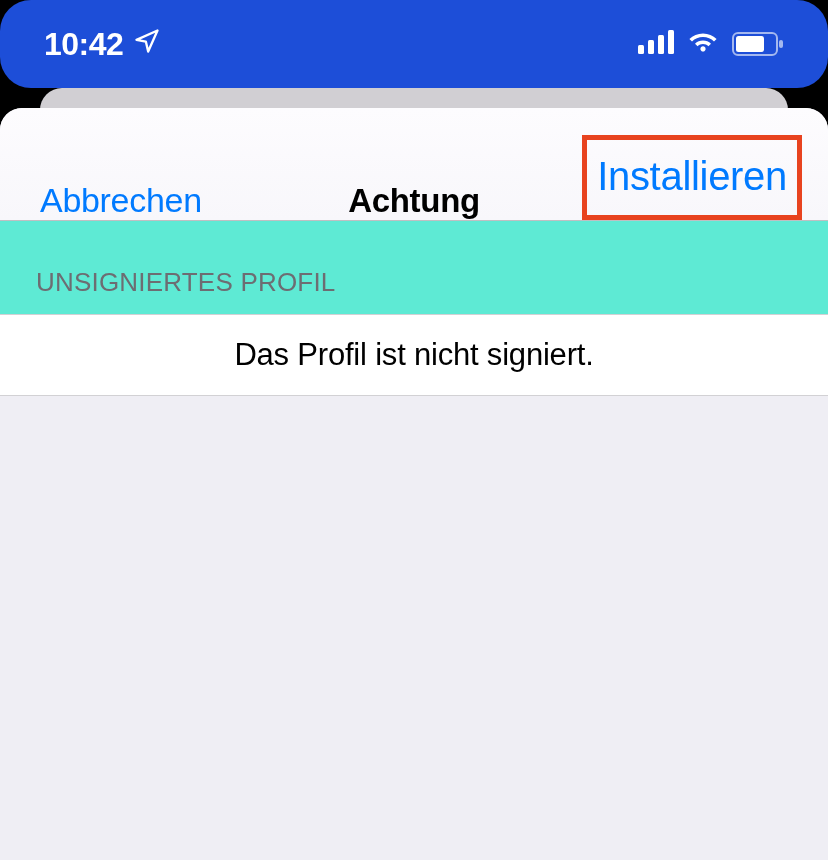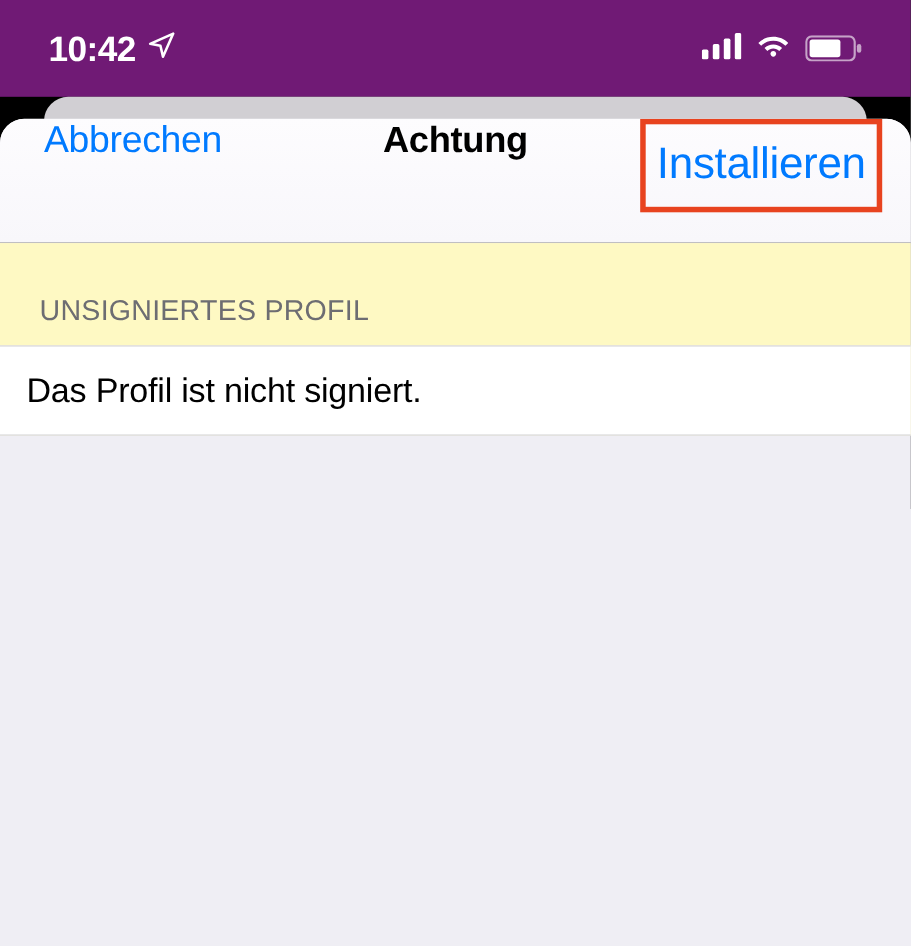--- a/index.html
+++ b/index.html
@@ -13,26 +13,27 @@
     body {
       width: 828px;
       height: 860px;
       background: #000;
       overflow: hidden;
     }
 
     .status-bar {
       height: 88px;
       width: 100%;
-      background: #701a75;
+      background: #1d4ed8;
       color: #fff;
       display: flex;
       align-items: center;
       justify-content: space-between;
       padding: 0 44px 0 44px;
+      border-radius: 31px;
     }
 
     .status-left {
       display: flex;
       align-items: center;
       gap: 10px;
       font-size: 32px;
       font-weight: 600;
       letter-spacing: -0.5px;
     }
@@ -91,21 +92,21 @@
       border-radius: 22px 22px 0 0;
       overflow: hidden;
     }
 
     .nav-bar {
       height: 113px;
       width: 100%;
       background: linear-gradient(to bottom, #fdfcfe 0%, #f8f7fb 100%);
       border-bottom: 1px solid #c0bfc2;
       display: flex;
-      align-items: flex-start;
+      align-items: flex-end;
       justify-content: space-between;
       padding: 0 36px 0 40px;
     }
 
     .nav-left {
       color: #007aff;
       font-size: 34px;
       font-weight: 400;
       letter-spacing: -0.3px;
     }
@@ -127,39 +128,40 @@
     }
 
     .nav-right {
       color: #007aff;
       font-size: 40px;
       font-weight: 400;
       letter-spacing: -0.3px;
     }
 
     .content {
-      background: #fef9c3;
+      background: #5eead4;
     }
 
     .section-header {
       color: #6d6d72;
       font-size: 26px;
       font-weight: 400;
       letter-spacing: 0.2px;
       padding: 46px 36px 16px 36px;
     }
 
     .list-row {
       background: #fff;
       border-top: 1px solid #d2d1d4;
       border-bottom: 1px solid #d2d1d4;
       padding: 22px 24px;
       font-size: 31px;
       color: #000;
       letter-spacing: -0.2px;
+      text-align: center;
     }
   </style>
 </head>
 <body>
 
 <div class="status-bar">
   <div class="status-left">
     <span>10:42</span>
     <span class="location-icon">
       <svg viewBox="0 0 24 24">

